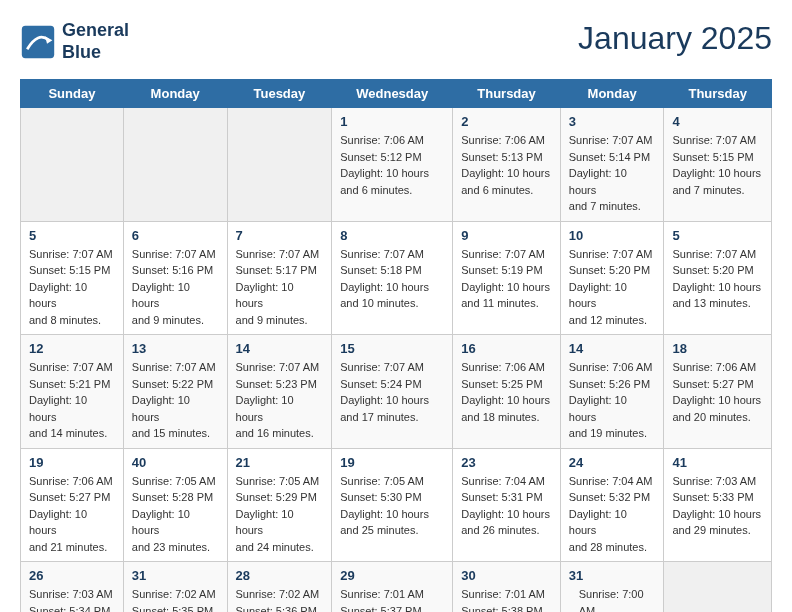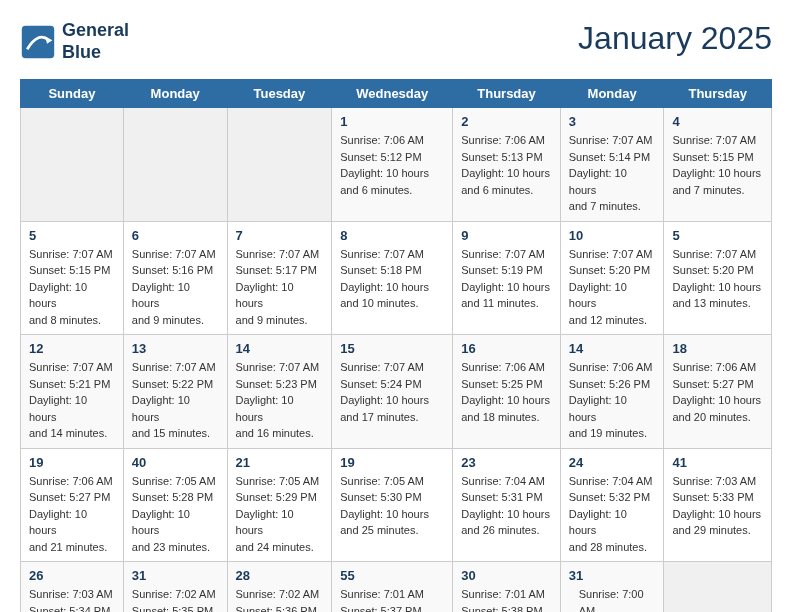--- a/index.html
+++ b/index.html
@@ -323,21 +323,21 @@
 and 32 minutes.</div>
         </td>
         <td>
           <span class="day-number">28</span>
           <div class="day-info" style="white-space: pre-line;">Sunrise: 7:02 AM
 Sunset: 5:36 PM
 Daylight: 10 hours
 and 33 minutes.</div>
         </td>
         <td>
-          <span class="day-number">55</span>
+          <span class="day-number">29</span>
           <div class="day-info" style="white-space: pre-line;">Sunrise: 7:01 AM
 Sunset: 5:37 PM
 Daylight: 10 hours
 and 35 minutes.</div>
         </td>
         <td>
           <span class="day-number">30</span>
           <div class="day-info" style="white-space: pre-line;">Sunrise: 7:01 AM
 Sunset: 5:38 PM
 Daylight: 10 hours

